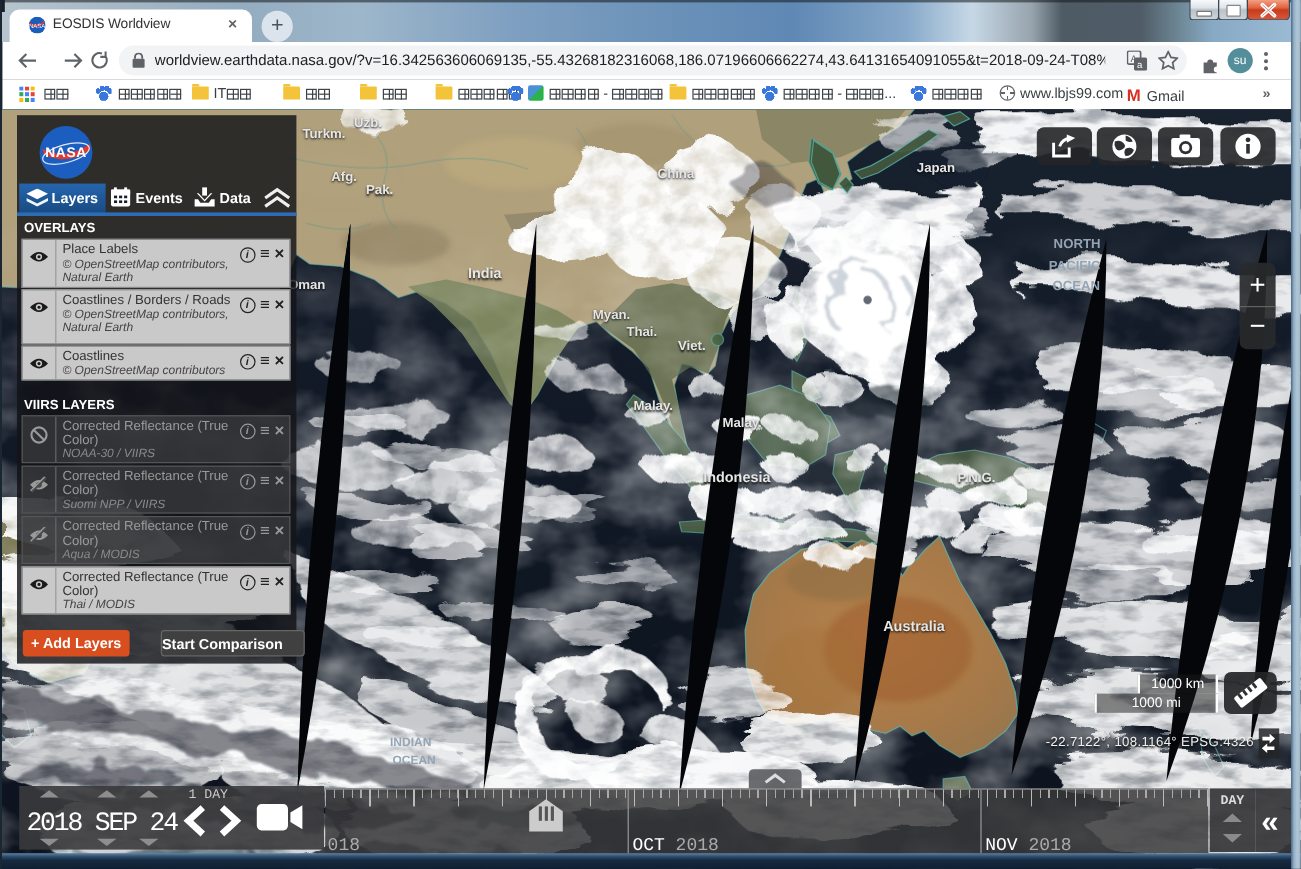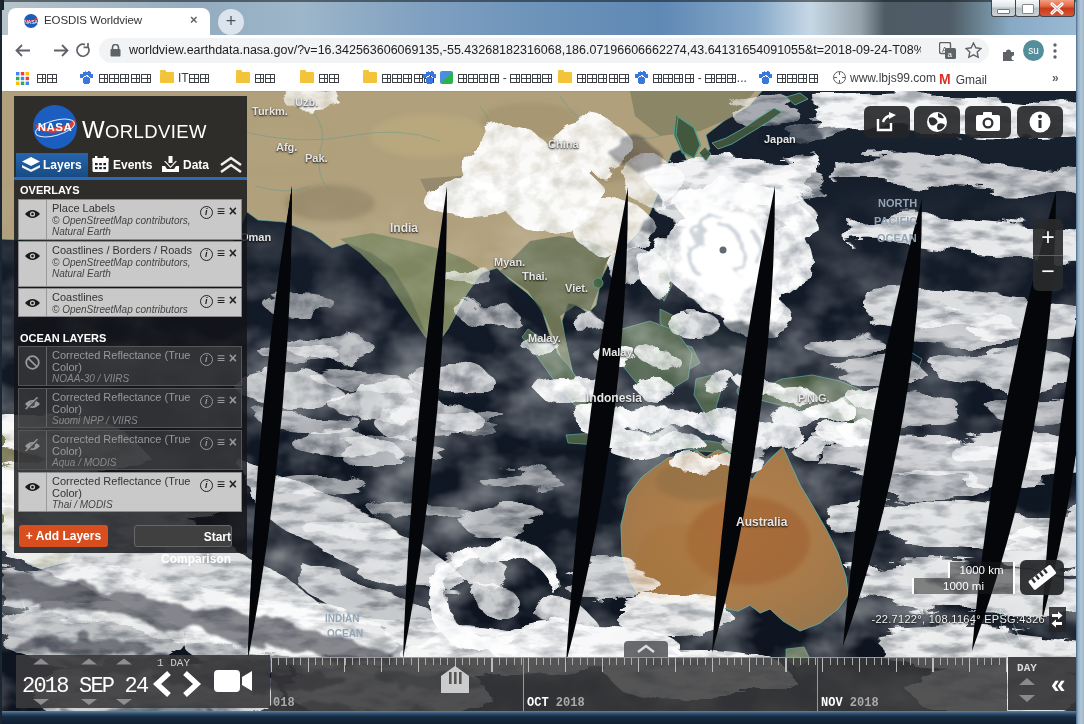--- a/index.html
+++ b/index.html
@@ -60,21 +60,21 @@
 .lrow .licons{position:absolute;right:4px;top:3px;font-size:11px;color:#222}
 .infoi{display:inline-block;width:11px;height:11px;border:1px solid #222;border-radius:50%;text-align:center;line-height:11px;font-size:9px;font-weight:bold;font-style:italic;vertical-align:1px}
 .sl{font-size:14px;font-weight:bold;margin:0 4px;vertical-align:0px}
 .xx{font-size:14px;font-weight:bold;vertical-align:0px}
 .lrow.off .infoi{border-color:#999}
 .lrow.off{background:rgba(72,72,72,.55);border-color:#555}
 .lrow.off .lt1{color:#9a9a9a}
 .lrow.off .lt2{color:#8a8a8a}
 .lrow.off .eye{color:#999;border-right-color:#666}
 .lrow.off .licons{color:#999}
-.tldate{position:absolute;top:38px;color:#aaa;font-size:12px;font-weight:bold;font-family:"Liberation Mono",monospace}
+.tldate{position:absolute;top:38px;color:#aaa;font-size:15px;font-weight:normal;font-family:"Liberation Mono",monospace}
 
 #bframe{position:absolute;left:0;top:711px;width:1084px;height:13px;background:linear-gradient(180deg,#5d83a6 0,#2a4a68 3px,#16293f 6px,#0f2033 13px)}
 #lframe{position:absolute;left:0;top:0;width:2px;height:724px;background:#1a2733}
 #rframe{position:absolute;left:1076px;top:0;width:8px;height:724px;background:linear-gradient(90deg,#47688a 0,#93adc2 2px,#b2c8d8 5px,#9db4c6 8px)}
 </style></head>
 <body>
 <div id="titlebar">
     <div class="topedge"></div>
     <div class="abs" style="left:0;top:0;width:4px;height:10px;background:#1a1f24"></div>
   </div>
@@ -546,21 +546,20 @@
 </svg>
 </div>
 <div id="panel">
 
  <svg class="abs" style="left:18px;top:8px" width="46" height="46" viewBox="0 0 46 46">
   <circle cx="23" cy="23" r="22" fill="#1c5ec0"></circle>
   <path d="M3,20 Q22,30 43,16 L43,21 Q24,34 5,25 Z" fill="#e23b2e"></path>
   <text x="23" y="27" font-size="11.5" font-weight="bold" fill="#fff" text-anchor="middle" font-family="Liberation Sans" letter-spacing="0.5">NASA</text>
   <ellipse cx="23" cy="24" rx="20" ry="7.5" fill="none" stroke="#fff" stroke-width="1" transform="rotate(-15 23 24)" opacity="0.85"></ellipse>
  </svg>
- <div class="abs" style="left:68px;top:20px;color:#fff;font-size:18.5px;letter-spacing:0.4px"><span style="font-size:24px">W</span>ORLDVIEW</div>
 
  <div class="abs" style="left:2px;top:57px;width:72px;height:26px;background:linear-gradient(180deg,#2565ae,#17497f);box-sizing:border-box"></div>
  <svg class="abs" style="left:8px;top:61px" width="18" height="17" viewBox="0 0 18 17">
       <g fill="#fff">
         <path d="M9,0 L18,4.5 L9,9 L0,4.5 Z"></path>
         <path d="M0,8 L9,12.5 L18,8 L18,10.5 L9,15 L0,10.5 Z" opacity="0.95"></path>
       </g>
     </svg>
  <div class="abs" style="left:29px;top:62px;color:#fff;font-size:12px;font-weight:bold">Layers</div>
  <svg class="abs" style="left:78px;top:60px" width="17" height="17" viewBox="0 0 17 17">
@@ -626,21 +625,21 @@
           <path d="M1,6 Q8.5,-2 16,6 Q8.5,14 1,6 Z" fill="#1a1a1a"></path>
           <circle cx="8.5" cy="6" r="2.6" fill="#c9c9c9"></circle>
           <circle cx="8.5" cy="6" r="1.3" fill="#1a1a1a"></circle>
         </svg></div>
   <div class="ltxt">
         <div class="lt1">Coastlines</div>
         <div class="lt2">© OpenStreetMap contributors</div>
       </div>
   <div class="licons"><span class="infoi">i</span><span class="sl">≡</span><span class="xx">×</span></div>
  </div>
- <div class="abs" style="left:6px;top:236px;color:#fff;font-size:11px;font-weight:bold">OCEAN LAYERS</div>
+ <div class="abs" style="left:6px;top:236px;color:#fff;font-size:11px;font-weight:bold">VIIRS LAYERS</div>
 
  <div class="lrow off" style="top:250px;height:40px">
   <div class="eye"><svg width="15" height="15" viewBox="0 0 15 15">
           <circle cx="7.5" cy="7.5" r="6.3" fill="none" stroke="#9a9a9a" stroke-width="1.8"></circle>
           <line x1="3" y1="3.2" x2="12" y2="11.8" stroke="#9a9a9a" stroke-width="1.8"></line>
         </svg></div>
   <div class="ltxt">
         <div class="lt1">Corrected Reflectance (True</div>
         <div class="lt1">Color)</div>
         <div class="lt2">NOAA-30 / VIIRS</div>
@@ -683,21 +682,21 @@
         </svg></div>
   <div class="ltxt">
         <div class="lt1">Corrected Reflectance (True</div>
         <div class="lt1">Color)</div>
         <div class="lt2">Thai / MODIS</div>
       </div>
   <div class="licons"><span class="infoi">i</span><span class="sl">≡</span><span class="xx">×</span></div>
  </div>
 
  <div class="abs" style="left:5px;top:429px;width:89px;height:22px;background:#d94e1f;border-radius:3px;color:#fff;font-size:12px;font-weight:bold;text-align:center;line-height:22px">+ Add Layers</div>
- <div class="abs" style="left:120px;top:429px;width:98px;height:22px;background:#404040;border:1px solid #666;border-radius:3px;color:#fff;font-size:12px;font-weight:bold;text-align:right;line-height:22px;box-sizing:border-box">Start Comparison</div>
+ <div class="abs" style="left:120px;top:429px;width:120px;height:22px;background:#404040;border:1px solid #666;border-radius:3px;color:#fff;font-size:12px;font-weight:bold;text-align:left;line-height:22px;box-sizing:border-box">Start Comparison</div>
 </div>
 
 <div class="mapbtn" style="left:864px;top:106px"><svg width="24" height="22" viewBox="0 0 24 22" style="margin-top:5px">
       <path d="M3,8 V19 H16 V12" fill="none" stroke="#fff" stroke-width="2.4"></path>
       <path d="M8,11 Q10,5 17,4" fill="none" stroke="#fff" stroke-width="2.4"></path>
       <path d="M14,1 L21,4 L14,8 Z" fill="#fff"></path>
     </svg></div>
 <div class="mapbtn" style="left:914px;top:106px"><svg width="24" height="24" viewBox="0 0 24 24" style="margin-top:4px">
       <circle cx="12" cy="12" r="10" fill="#fff"></circle>
       <path d="M4,8 Q8,6 11,9 Q14,12 11,14 Q7,17 5,14 Q3,11 4,8 Z" fill="#2e3033"></path>

